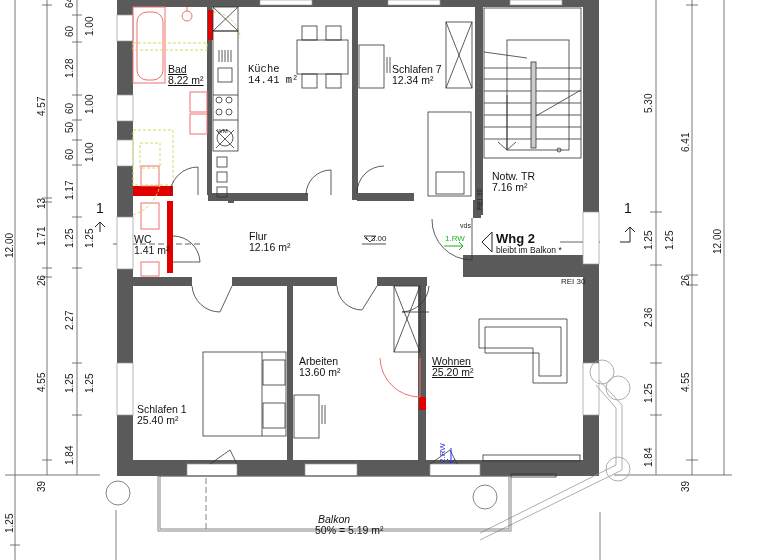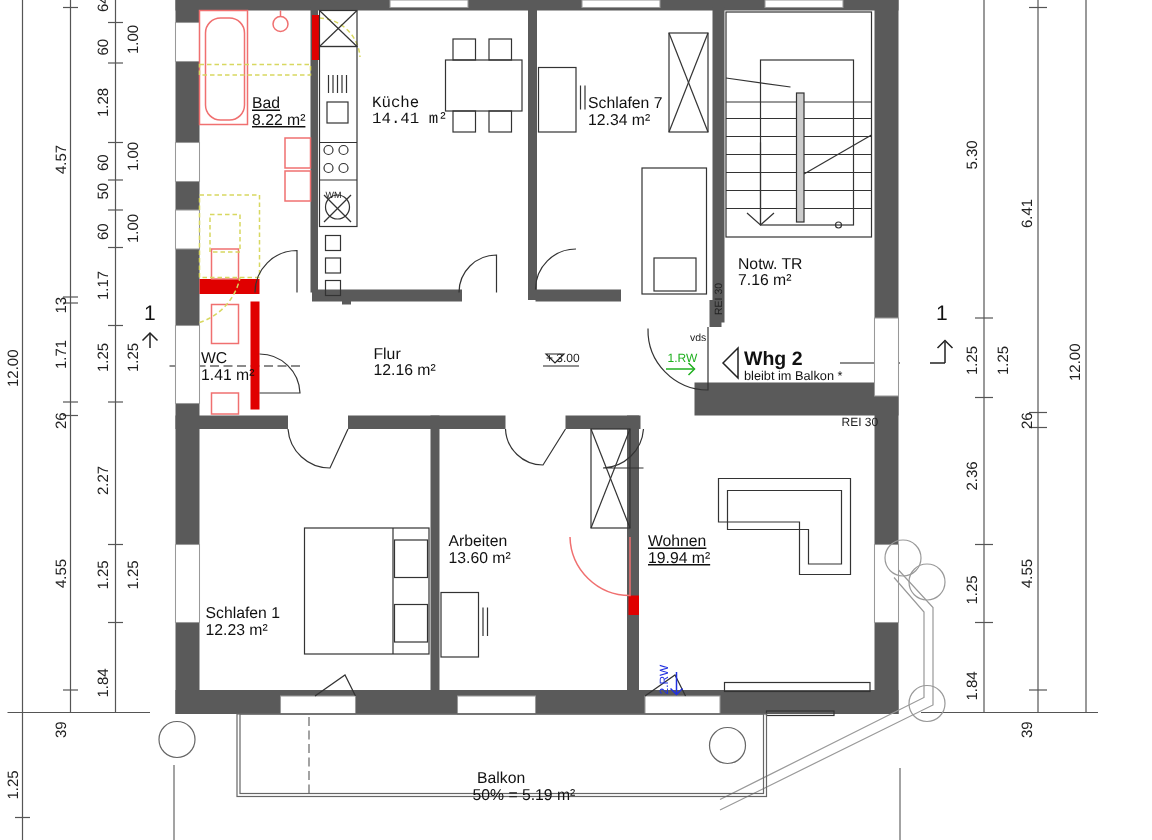--- a/index.html
+++ b/index.html
@@ -292,32 +292,32 @@
 <div class="lbl" style="left:134px;top:234px;">
     <div>WC</div>
     <div>1.41 m²</div>
   </div>
 <div class="lbl" style="left:249px;top:231px;">
     <div>Flur</div>
     <div>12.16 m²</div>
   </div>
 <div class="lbl" style="left:137px;top:356px;margin-top:48px;">
     <div>Schlafen 1</div>
-    <div>12.23 m²</div>
+    <div>25.40 m²</div>
   </div>
 <div class="lbl" style="left:299px;top:356px;">
     <div>Arbeiten</div>
     <div>13.60 m²</div>
   </div>
 <div class="lbl" style="left:432px;top:356px;text-decoration:underline;">
     <div>Wohnen</div>
-    <div>19.94 m²</div>
+    <div>25.20 m²</div>
   </div>
 <div class="lbl" style="left:315px;top:514px;text-align:left;">
-    <div style="padding-left:3px;">Balkon</div>
+    <div style="padding-left:3px;font-style:italic;">Balkon</div>
     <div>50% = 5.19 m²</div>
   </div>
 
 <div class="lbl" style="left:496px;top:232px;">
   <div class="whg-title">Whg 2</div>
   <div style="font-size:8.5px;"><span>bleibt im Balkon</span> <span>*</span></div>
 </div>
 <div class="lbl small" style="left:364px;top:233px;text-align:center;">+ 3.00</div>
 <div class="lbl small" style="left:445px;top:233px;color:#20b020;">1.RW</div>
 <div class="lbl small" style="left:437px;top:463px;color:#2030e0;transform:rotate(-90deg);transform-origin:left top;">2.RW</div>

